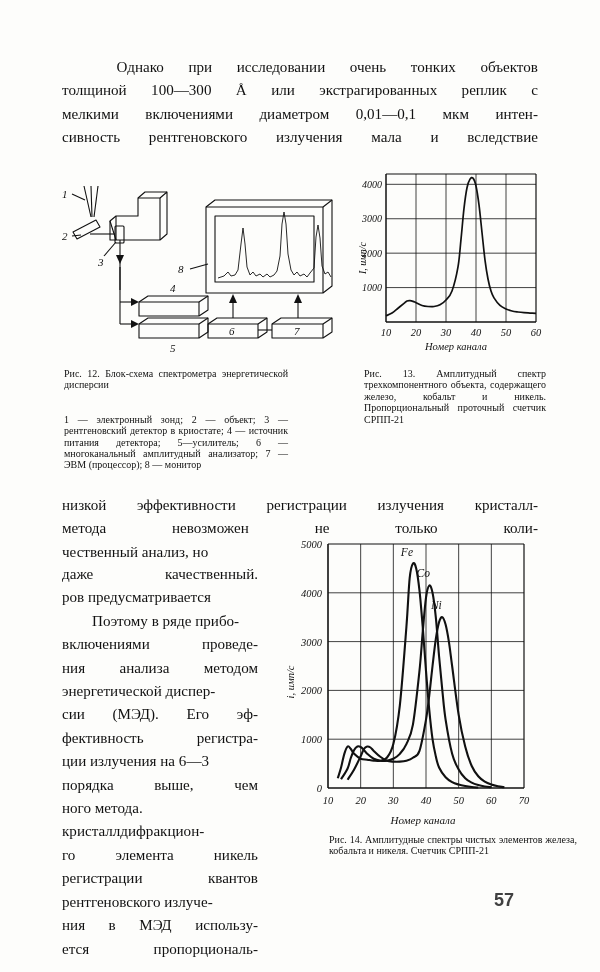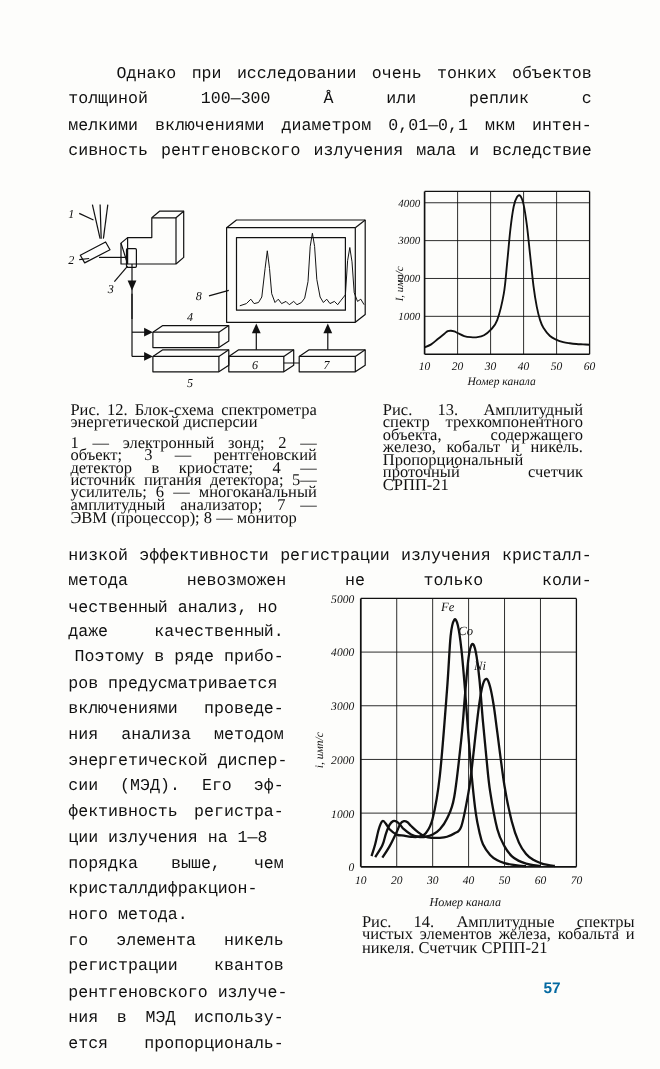--- a/index.html
+++ b/index.html
@@ -12,21 +12,21 @@
 
   
   .para{
     position:absolute;
     font-size:15.1px;
     line-height:23.4px;
     text-align:justify;
     color:#111;
   }
   .just-line{
-    display:flex;justify-content:space-between;white-space:nowrap;font-family:Liberation Mono, monospace;
+    display:flex;justify-content:space-between;white-space:nowrap;
   }
   .just-line.last{justify-content:flex-start;}
   .indent{display:inline-block;width:30px;}
 
   #intro-para{left:62px;top:56px;width:476px;}
   #body-top{left:62px;top:494px;width:476px;}
   #body-left{left:62px;top:563px;width:196px;}
 
   
   #fig12{position:absolute;left:60px;top:172px;width:282px;height:188px;}
@@ -37,33 +37,33 @@
   #fig13 svg{display:block;}
 
   
   #fig14{position:absolute;left:280px;top:532px;width:254px;height:296px;}
   #fig14 svg{display:block;}
 
   
   .cap{
     position:absolute;
     font-family:"Liberation Serif", serif;
-    font-size:15px;line-height:11.4px;
+    font-size:10px;line-height:11.4px;
     text-align:justify;color:#111;
   }
   .cap .ttl{display:block;}
-  .cap .legend{display:block;margin-top:7px;}
+  .cap .legend{display:block;margin-top:23px;}
   #cap12{left:64px;top:368px;width:224px;}
-  #cap13{left:348px;top:368px;width:182px;}
+  #cap13{left:364px;top:368px;width:182px;}
   #cap14{left:290px;top:834px;width:248px;margin-left:39px;}
 
   #pagenum{
     position:absolute;left:494px;top:890px;
     font-family:"Liberation Sans", sans-serif;
-    font-size:14px;color:#0369a1;font-weight:600;
+    font-size:18px;color:#404040;font-weight:600;
   }
 </style>
 </head>
 <body>
 
 <div class="page">
 
   <div class="para" id="intro-para">
     <div class="just-line">
       <span class="indent"></span>
@@ -72,20 +72,21 @@
       <span>исследовании</span>
       <span>очень</span>
       <span>тонких</span>
       <span>объектов</span>
     </div>
     <div class="just-line">
       <span>толщиной</span>
       <span>100—300</span>
       <span>Å</span>
       <span>или</span>
+      <span>экстрагированных</span>
       <span>реплик</span>
       <span>с</span>
     </div>
     <div class="just-line">
       <span>мелкими</span>
       <span>включениями</span>
       <span>диаметром</span>
       <span>0,01—0,1</span>
       <span>мкм</span>
       <span>интен-</span>
@@ -267,25 +268,25 @@
       <span>чественный анализ, но</span>
     </div>
   </div>
 
   <div class="para" id="body-left">
     <div class="just-line">
       <span>даже</span>
       <span>качественный.</span>
     </div>
     <div class="just-line last">
+      <span>ров предусматривается</span>
+    </div>
+    <div class="just-line last">
       <span class="indent"></span>
         <span>Поэтому в ряде прибо-</span>
-    </div>
-    <div class="just-line last">
-      <span>ров предусматривается</span>
     </div>
     <div class="just-line">
       <span>включениями</span>
       <span>проведе-</span>
     </div>
     <div class="just-line">
       <span>ния</span>
       <span>анализа</span>
       <span>методом</span>
     </div>
@@ -296,32 +297,32 @@
       <span>сии</span>
       <span>(МЭД).</span>
       <span>Его</span>
       <span>эф-</span>
     </div>
     <div class="just-line">
       <span>фективность</span>
       <span>регистра-</span>
     </div>
     <div class="just-line last">
-      <span>ции излучения на 1—8</span>
+      <span>ции излучения на 6—3</span>
     </div>
     <div class="just-line">
       <span>порядка</span>
       <span>выше,</span>
       <span>чем</span>
     </div>
     <div class="just-line last">
+      <span>ного метода.</span>
+    </div>
+    <div class="just-line last">
       <span>кристаллдифракцион-</span>
-    </div>
-    <div class="just-line last">
-      <span>ного метода.</span>
     </div>
     <div class="just-line last">
       <span class="indent"></span>
     </div>
     <div class="just-line">
       <span>го</span>
       <span>элемента</span>
       <span>никель</span>
     </div>
     <div class="just-line">

